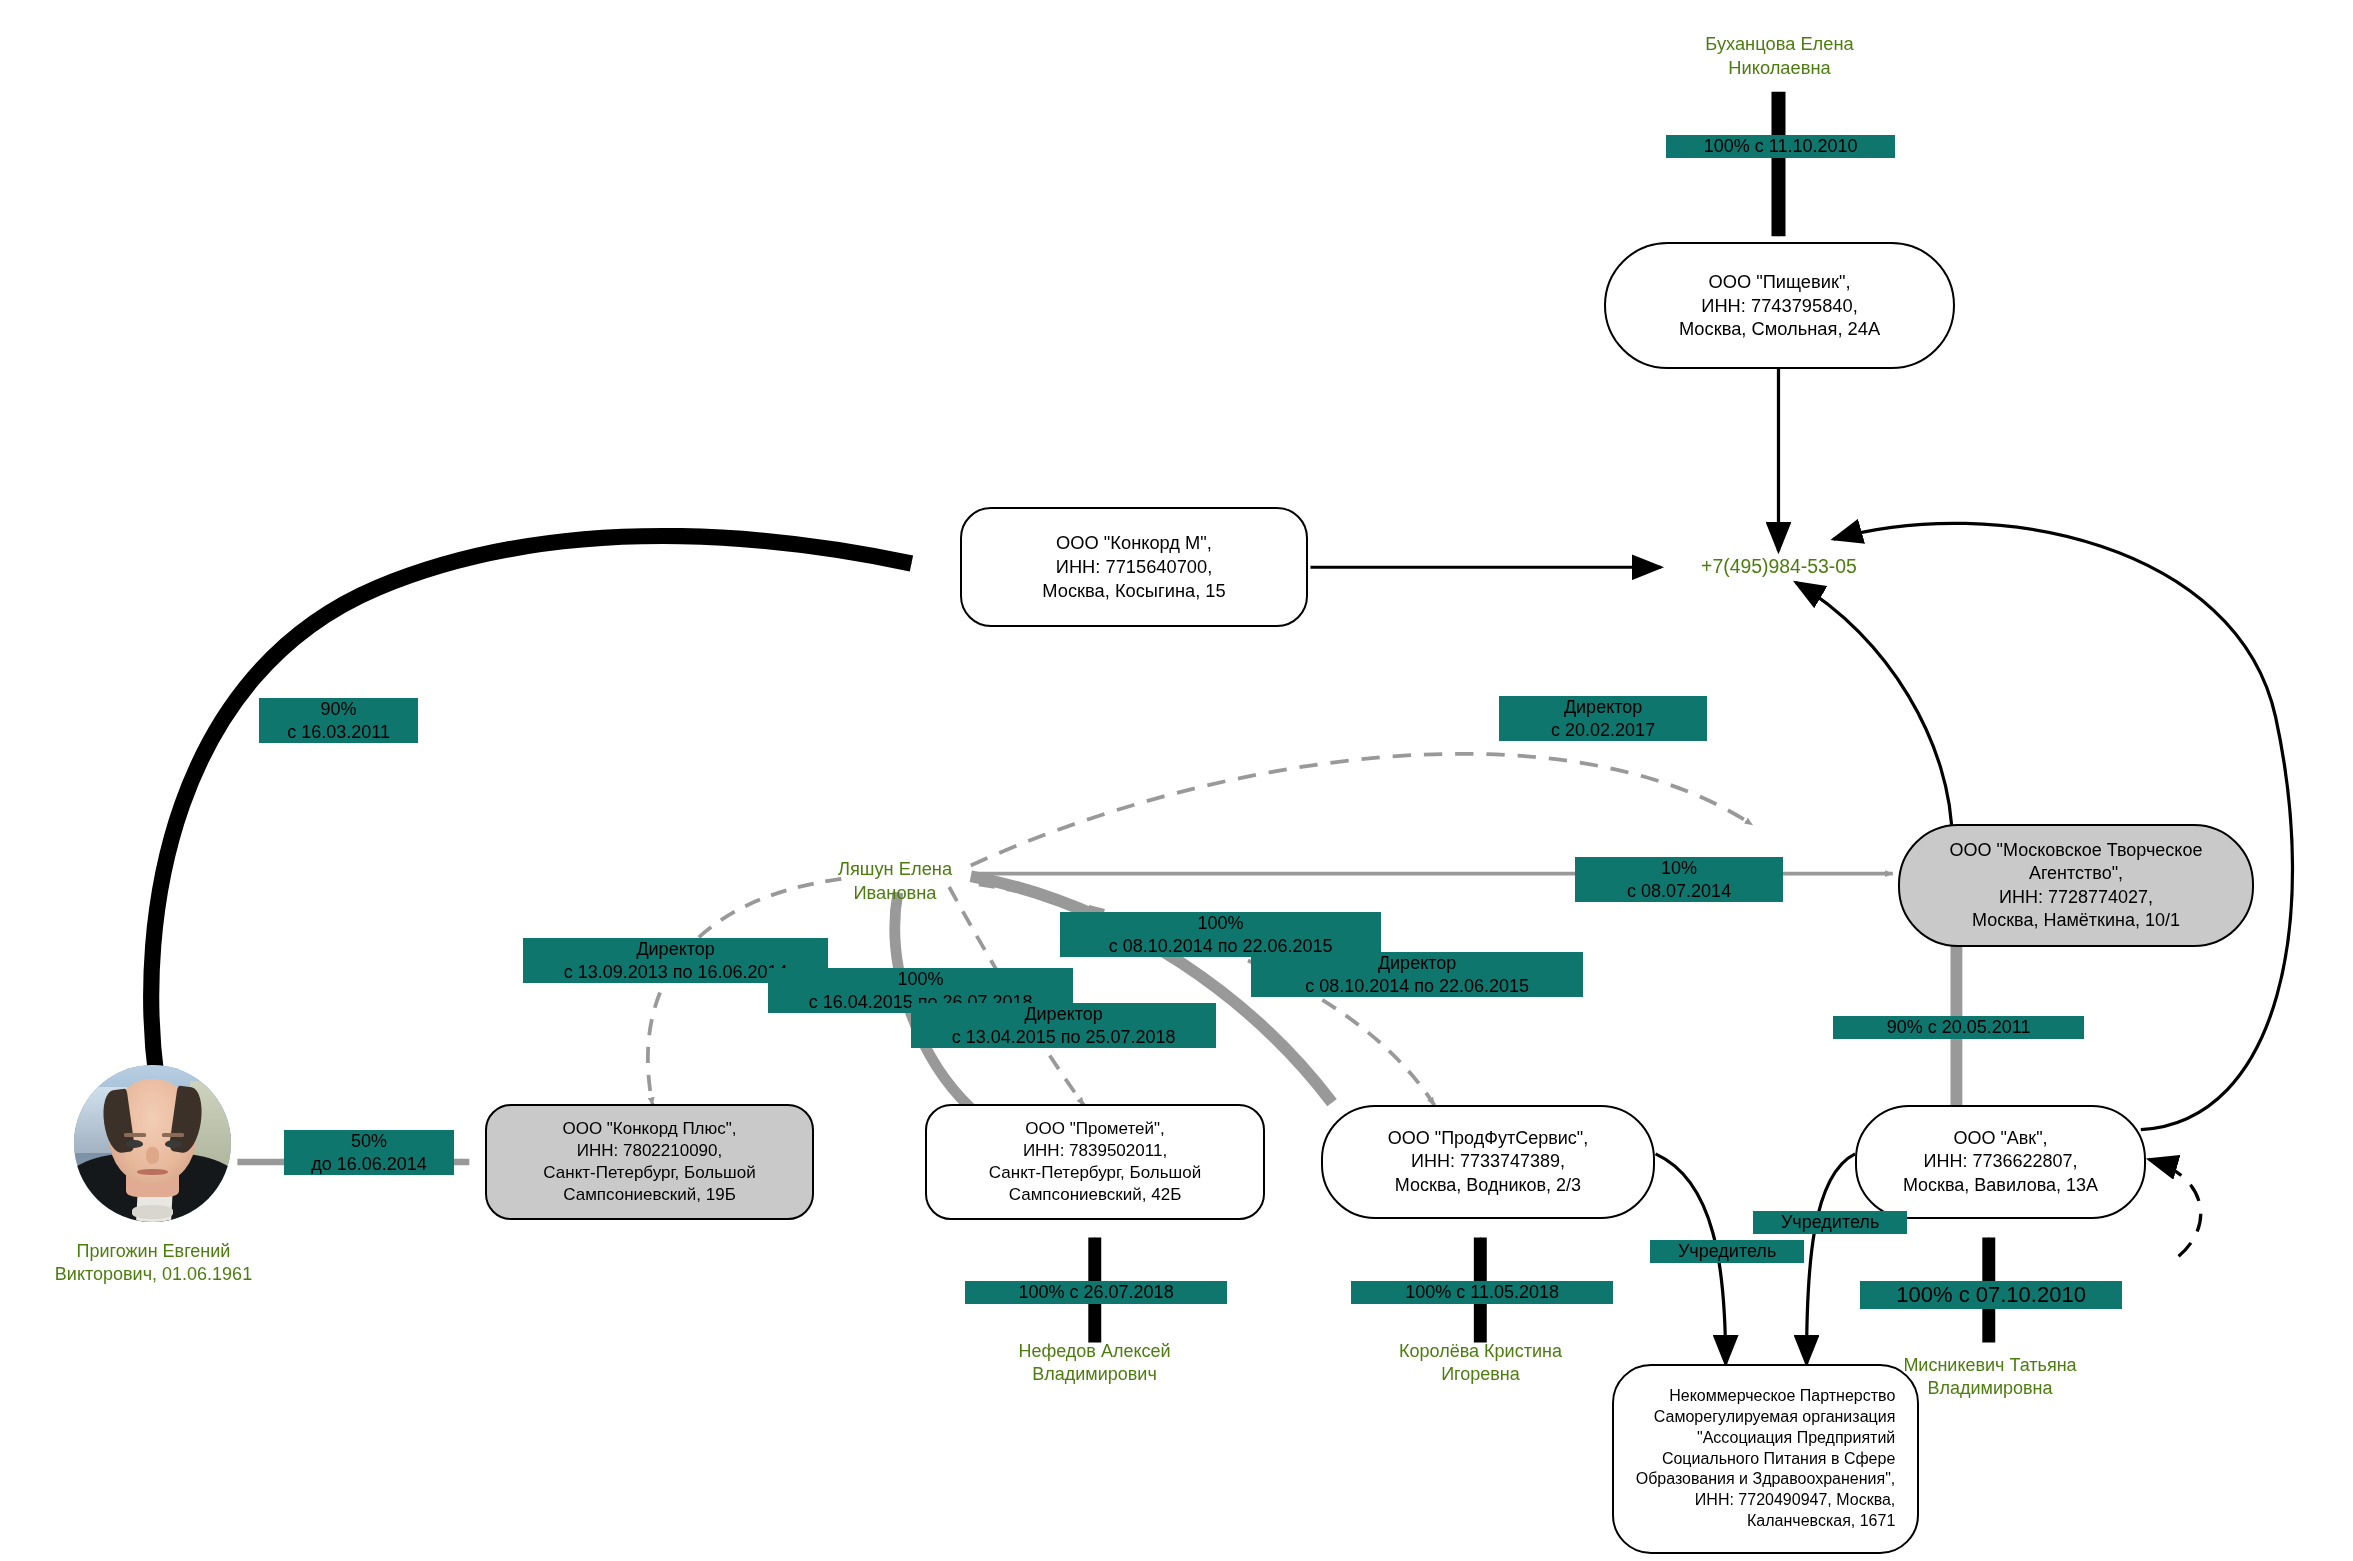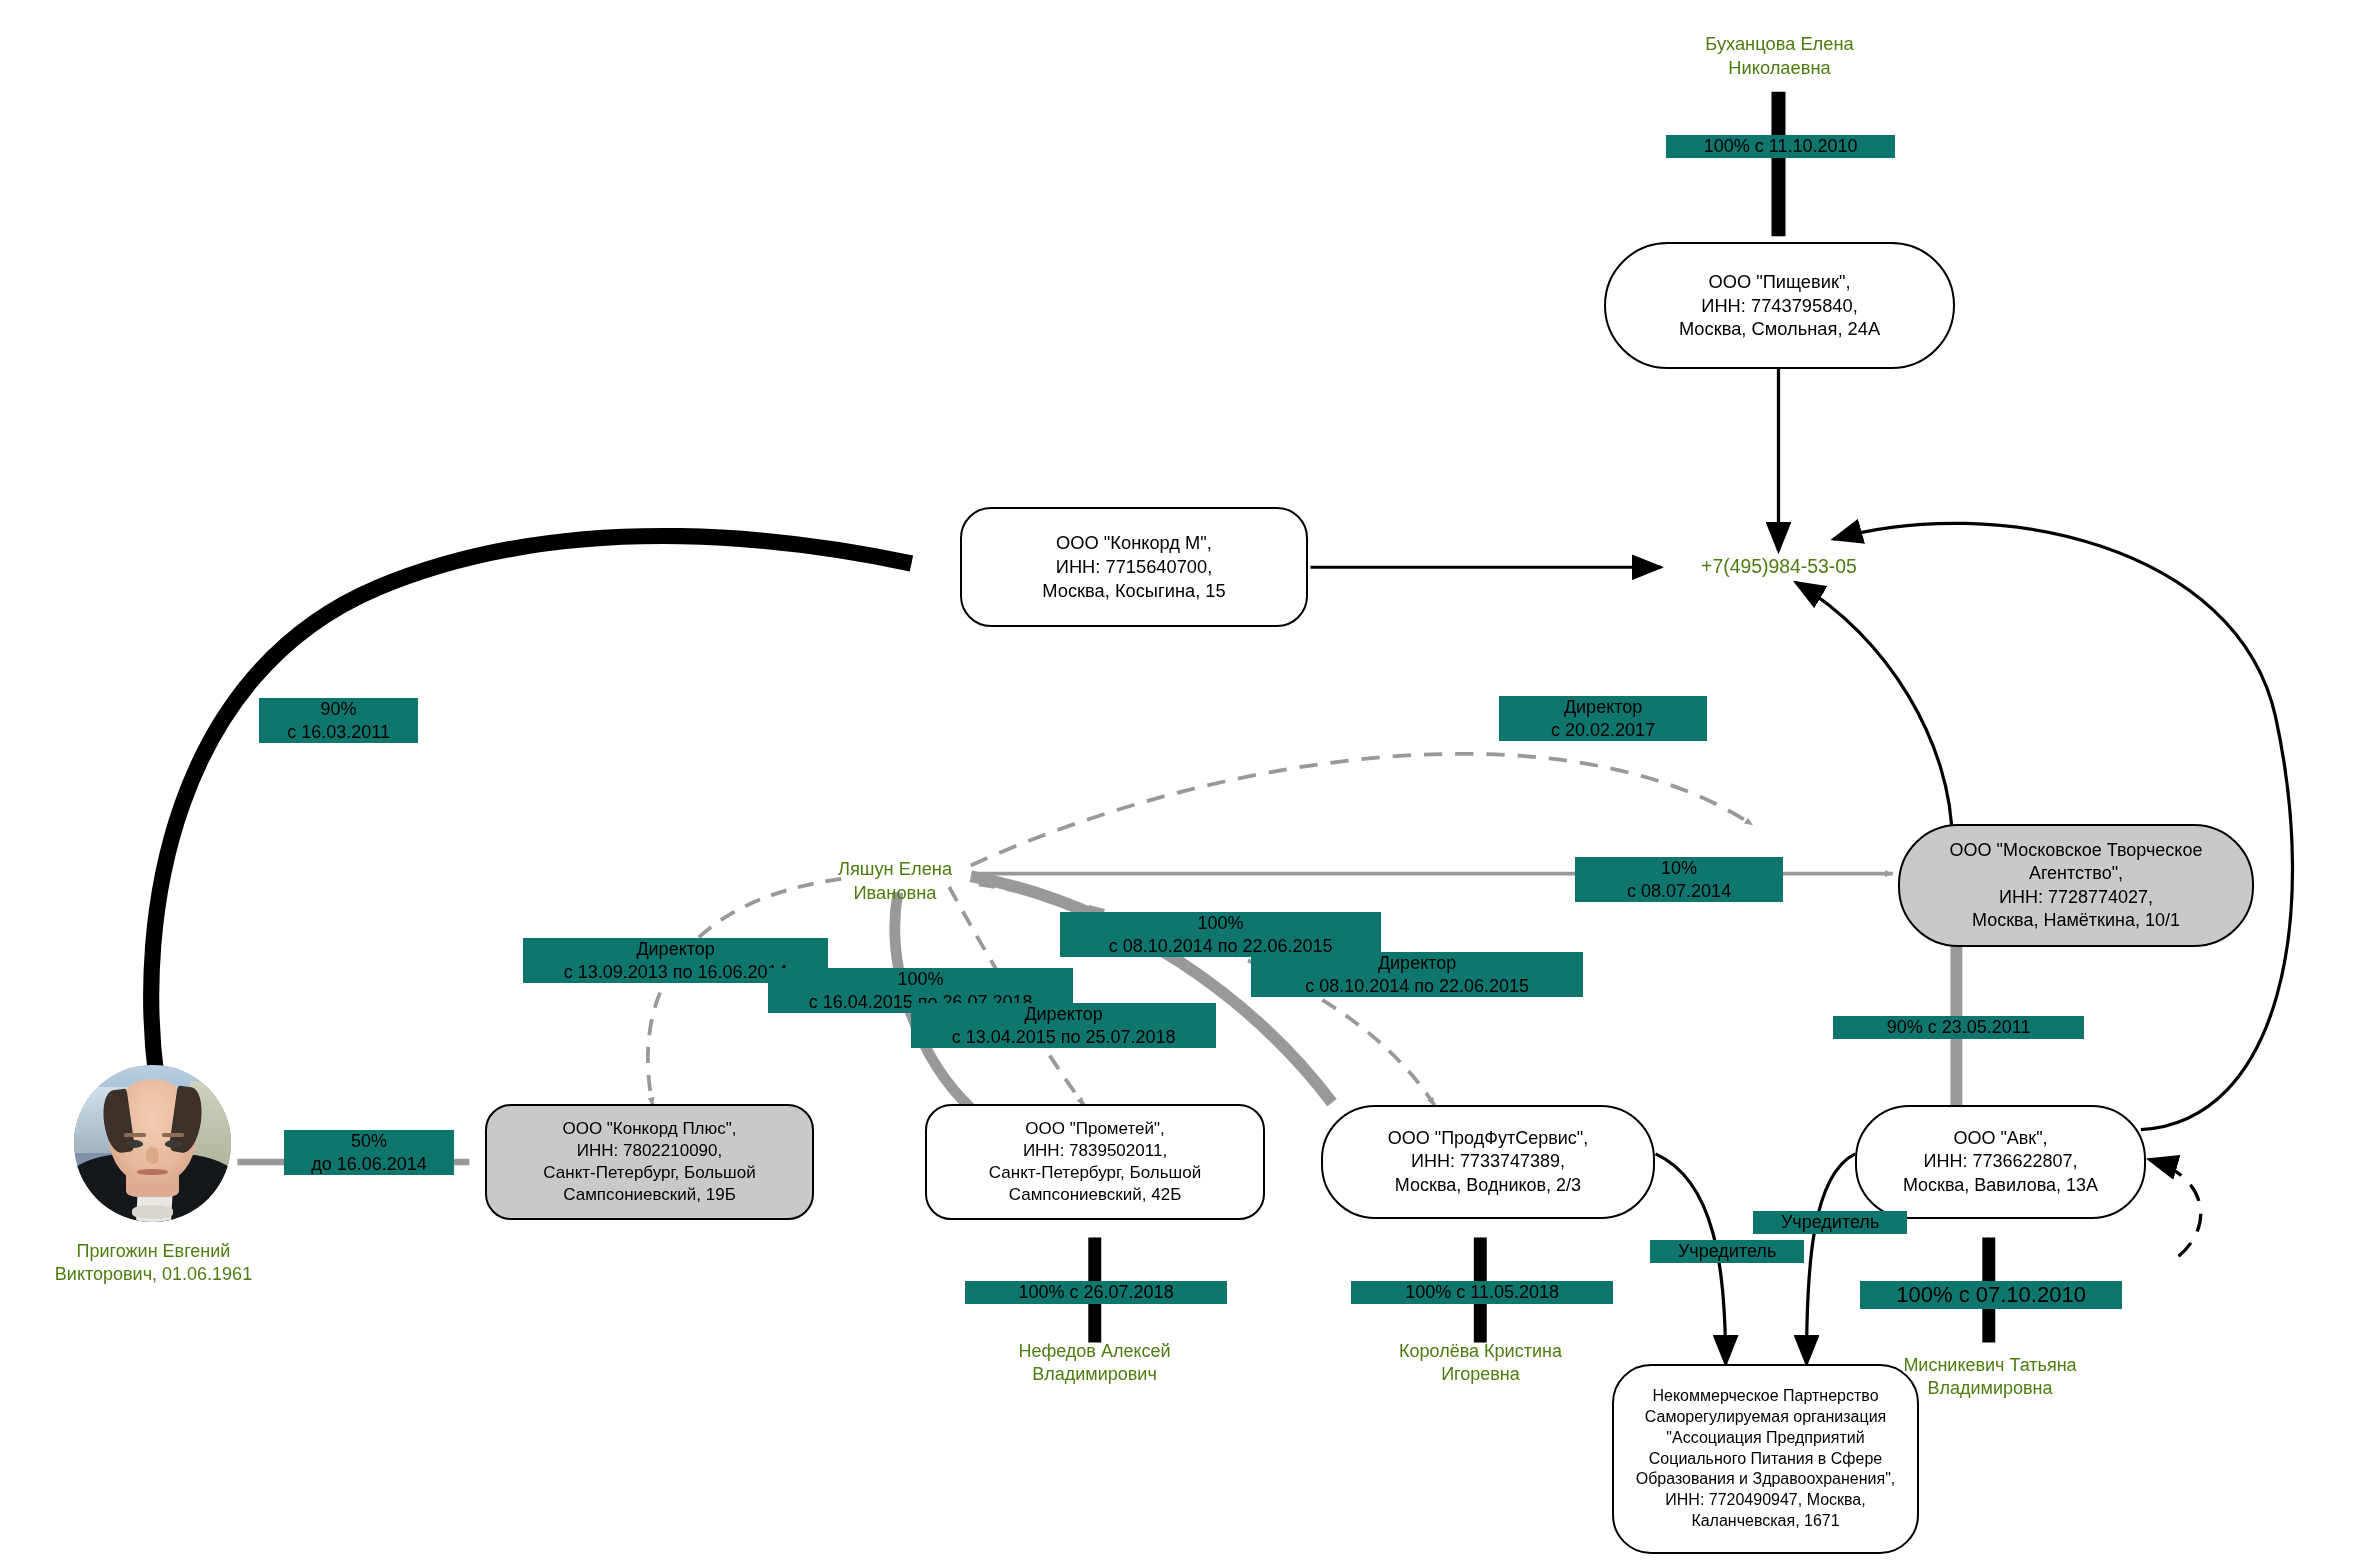--- a/index.html
+++ b/index.html
@@ -178,21 +178,21 @@
 ИНН: 7733747389,
 Москва, Водников, 2/3</span>
   </div>
 
   <div class="node" style="left:1855px;top:1105px;width:291px;height:114px;border-radius:54px;font-size:18px;">
     <span class="txt">ООО "Авк",
 ИНН: 7736622807,
 Москва, Вавилова, 13А</span>
   </div>
 
-  <div class="node" style="left:1612px;top:1364px;width:307px;height:190px;border-radius:39px;font-size:16px;">
+  <div class="node" style="left:1612px;top:1364px;width:307px;height:190px;border-radius:39px;font-size:16px;text-align:right;">
     <span class="txt">Некоммерческое Партнерство
 Саморегулируемая организация
 "Ассоциация Предприятий
 Социального Питания в Сфере
 Образования и Здравоохранения",
 ИНН: 7720490947, Москва,
 Каланчевская, 1671</span>
   </div>
 
   <div class="tnode" style="left:976px;top:1340px;width:237px;font-size:18px;">Нефедов Алексей
@@ -226,21 +226,21 @@
 
   <div class="elabel" style="left:1251px;top:952px;width:329px;font-size:18px;">Директор
 с 08.10.2014 по 22.06.2015</div>
 
   <div class="elabel" style="left:1499px;top:696px;width:205px;font-size:18px;">Директор
 с 20.02.2017</div>
 
   <div class="elabel" style="left:1575px;top:857px;width:205px;font-size:18px;">10%
 с 08.07.2014</div>
 
-  <div class="elabel" style="left:1833px;top:1016px;width:248px;font-size:18px;">90% с 23.05.2011</div>
+  <div class="elabel" style="left:1833px;top:1016px;width:248px;font-size:18px;">90% с 20.05.2011</div>
 
   <div class="elabel" style="left:965px;top:1281px;width:259px;font-size:18px;text-align:center;">100% с 26.07.2018</div>
 
   <div class="elabel" style="left:1351px;top:1281px;width:259px;font-size:18px;">100% с 11.05.2018</div>
 
   <div class="elabel" style="left:1860px;top:1281px;width:259px;font-size:22px;">100% с 07.10.2010</div>
 
   <div class="elabel" style="left:1650px;top:1240px;width:151px;font-size:18px;">Учредитель</div>
 
   <div class="elabel" style="left:1753px;top:1211px;width:151px;font-size:18px;">Учредитель</div>

